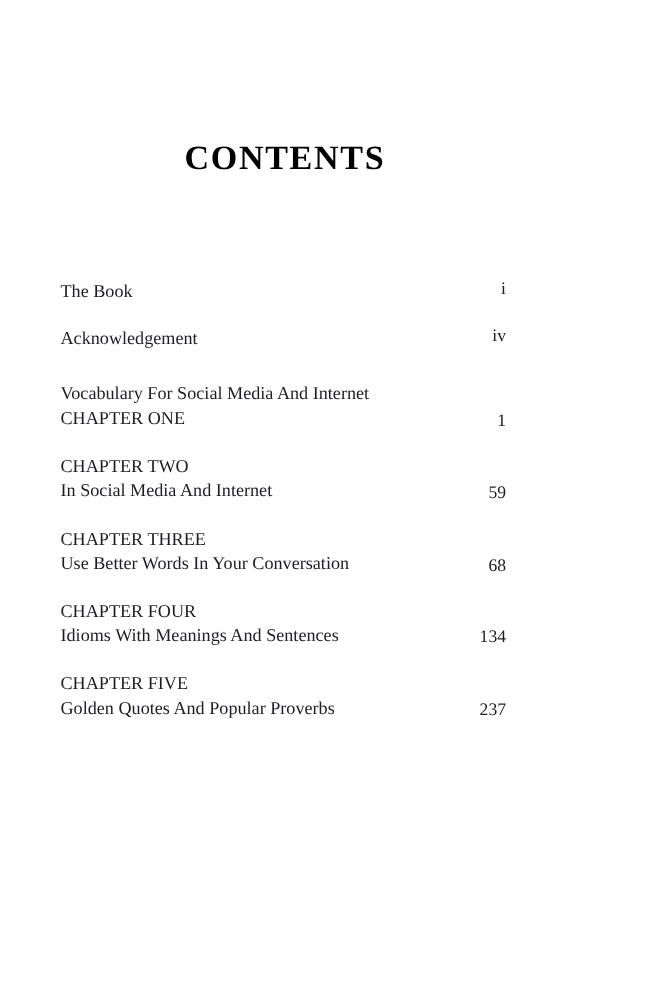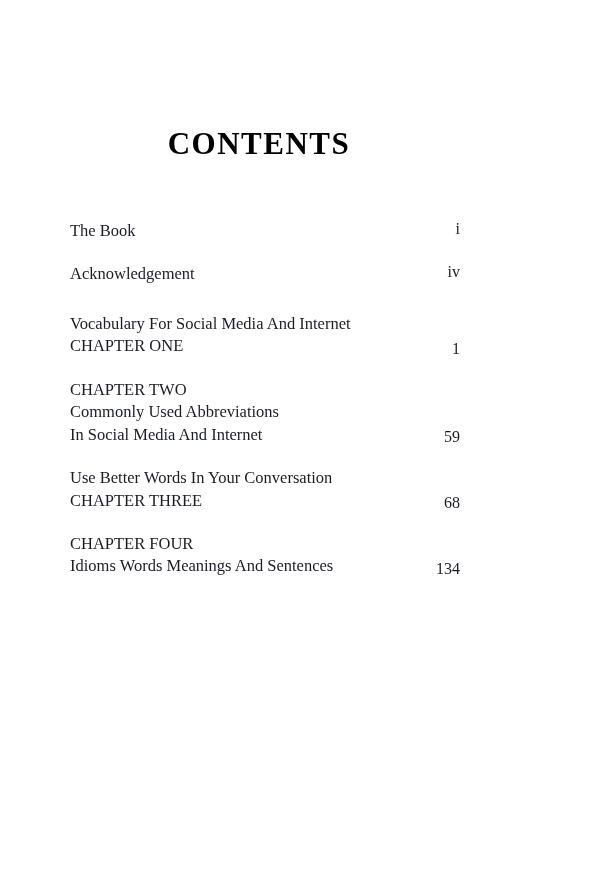--- a/index.html
+++ b/index.html
@@ -26,22 +26,22 @@
     text-align: center;
     font-family: "Liberation Serif", serif;
     font-weight: bold;
     font-size: 31px;
     letter-spacing: 1.5px;
     margin: 0;
     padding-top: 126px;
     color: #000000;
   }
   .toc {
-    margin-top: 58px;
-    padding-left: 70px;
+    margin-top: 92px;
+    padding-left: 55px;
     padding-right: 58px;
   }
   .toc-entry {
     display: flex;
     align-items: flex-start;
     justify-content: space-between;
     margin-bottom: 21px;
   }
   .toc-entry .labels {
     display: block;
@@ -108,37 +108,43 @@
       <span class="labels">
         <span class="line">Vocabulary For Social Media And Internet</span>
         <span class="line">CHAPTER ONE</span>
       </span>
       <span class="page-num">1</span>
     </div>
 
     <div class="toc-entry chapter two">
       <span class="labels">
         <span class="line">CHAPTER TWO</span>
-        <span class="line">Commonly Used Abbreviations</span>
         <span class="line">In Social Media And Internet</span>
       </span>
       <span class="page-num">59</span>
     </div>
 
     <div class="toc-entry chapter three">
       <span class="labels">
+        <span class="line">CHAPTER THREE</span>
         <span class="line">Use Better Words In Your Conversation</span>
-        <span class="line">CHAPTER THREE</span>
       </span>
       <span class="page-num">68</span>
     </div>
 
     <div class="toc-entry chapter four">
       <span class="labels">
         <span class="line">CHAPTER FOUR</span>
-        <span class="line">Idioms Words Meanings And Sentences</span>
+        <span class="line">Idioms With Meanings And Sentences</span>
       </span>
       <span class="page-num">134</span>
     </div>
 
+    <div class="toc-entry chapter five">
+      <span class="labels">
+        <span class="line">CHAPTER FIVE</span>
+        <span class="line">Golden Quotes And Popular Proverbs</span>
+      </span>
+      <span class="page-num">237</span>
+    </div>
 
   </div>
 </div>
 
 </body></html>

